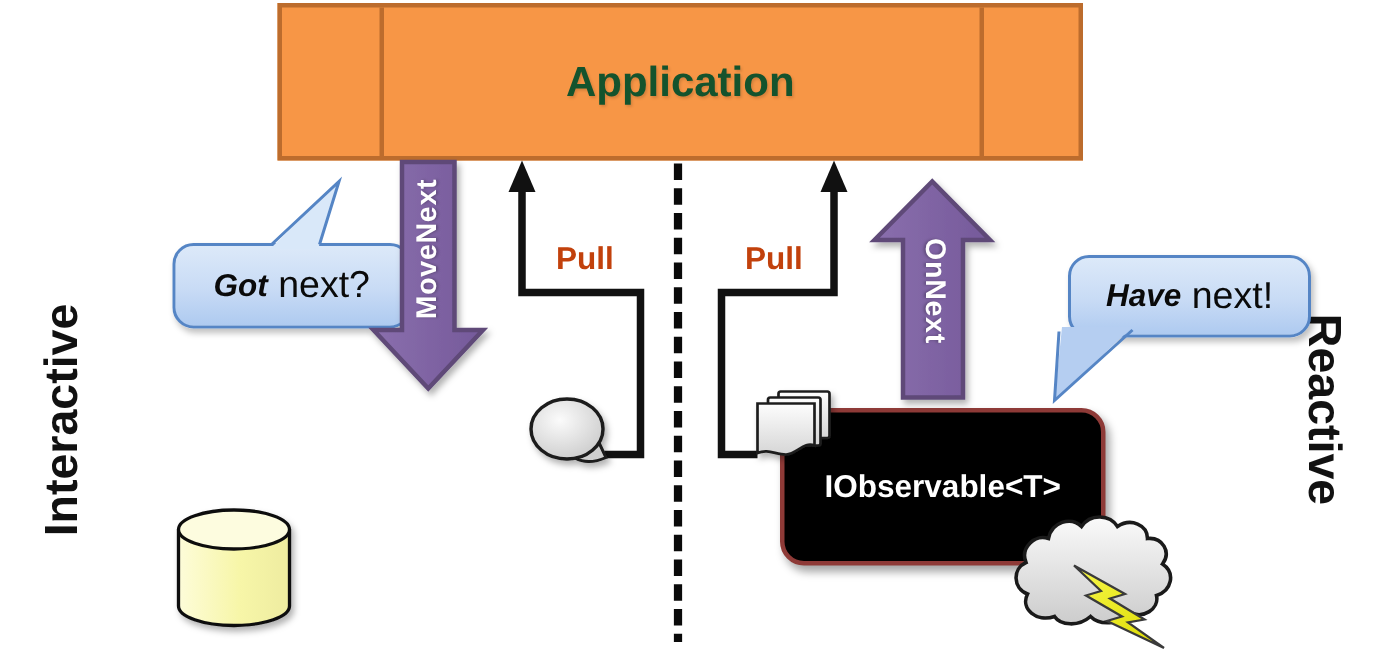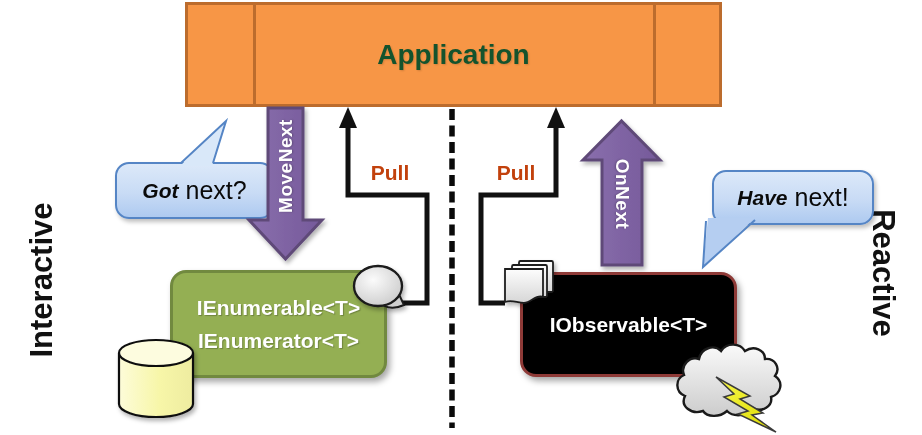--- a/index.html
+++ b/index.html
@@ -69,24 +69,20 @@
   <div class="abs side-label lbl-interactive">
     <span>Interactive</span>
   </div>
   <div class="abs side-label lbl-reactive">
     <span>Reactive</span>
   </div>
 
   <div class="abs flow-label lbl-pull">Pull</div>
   <div class="abs flow-label lbl-push">Pull</div>
 
-  <div class="abs iface-box box-green">
-    <div class="line">IEnumerable&lt;T&gt;</div>
-    <div class="line">IEnumerator&lt;T&gt;</div>
-  </div>
   <div class="abs iface-box box-red">
     <div class="line">IObservable&lt;T&gt;</div>
   </div>
 
   <div class="abs bubble bubble-left">
     <span class="emph">Got</span>
     <span class="rest">next?</span>
   </div>
   <div class="abs bubble bubble-right">
     <span class="emph">Have</span>

